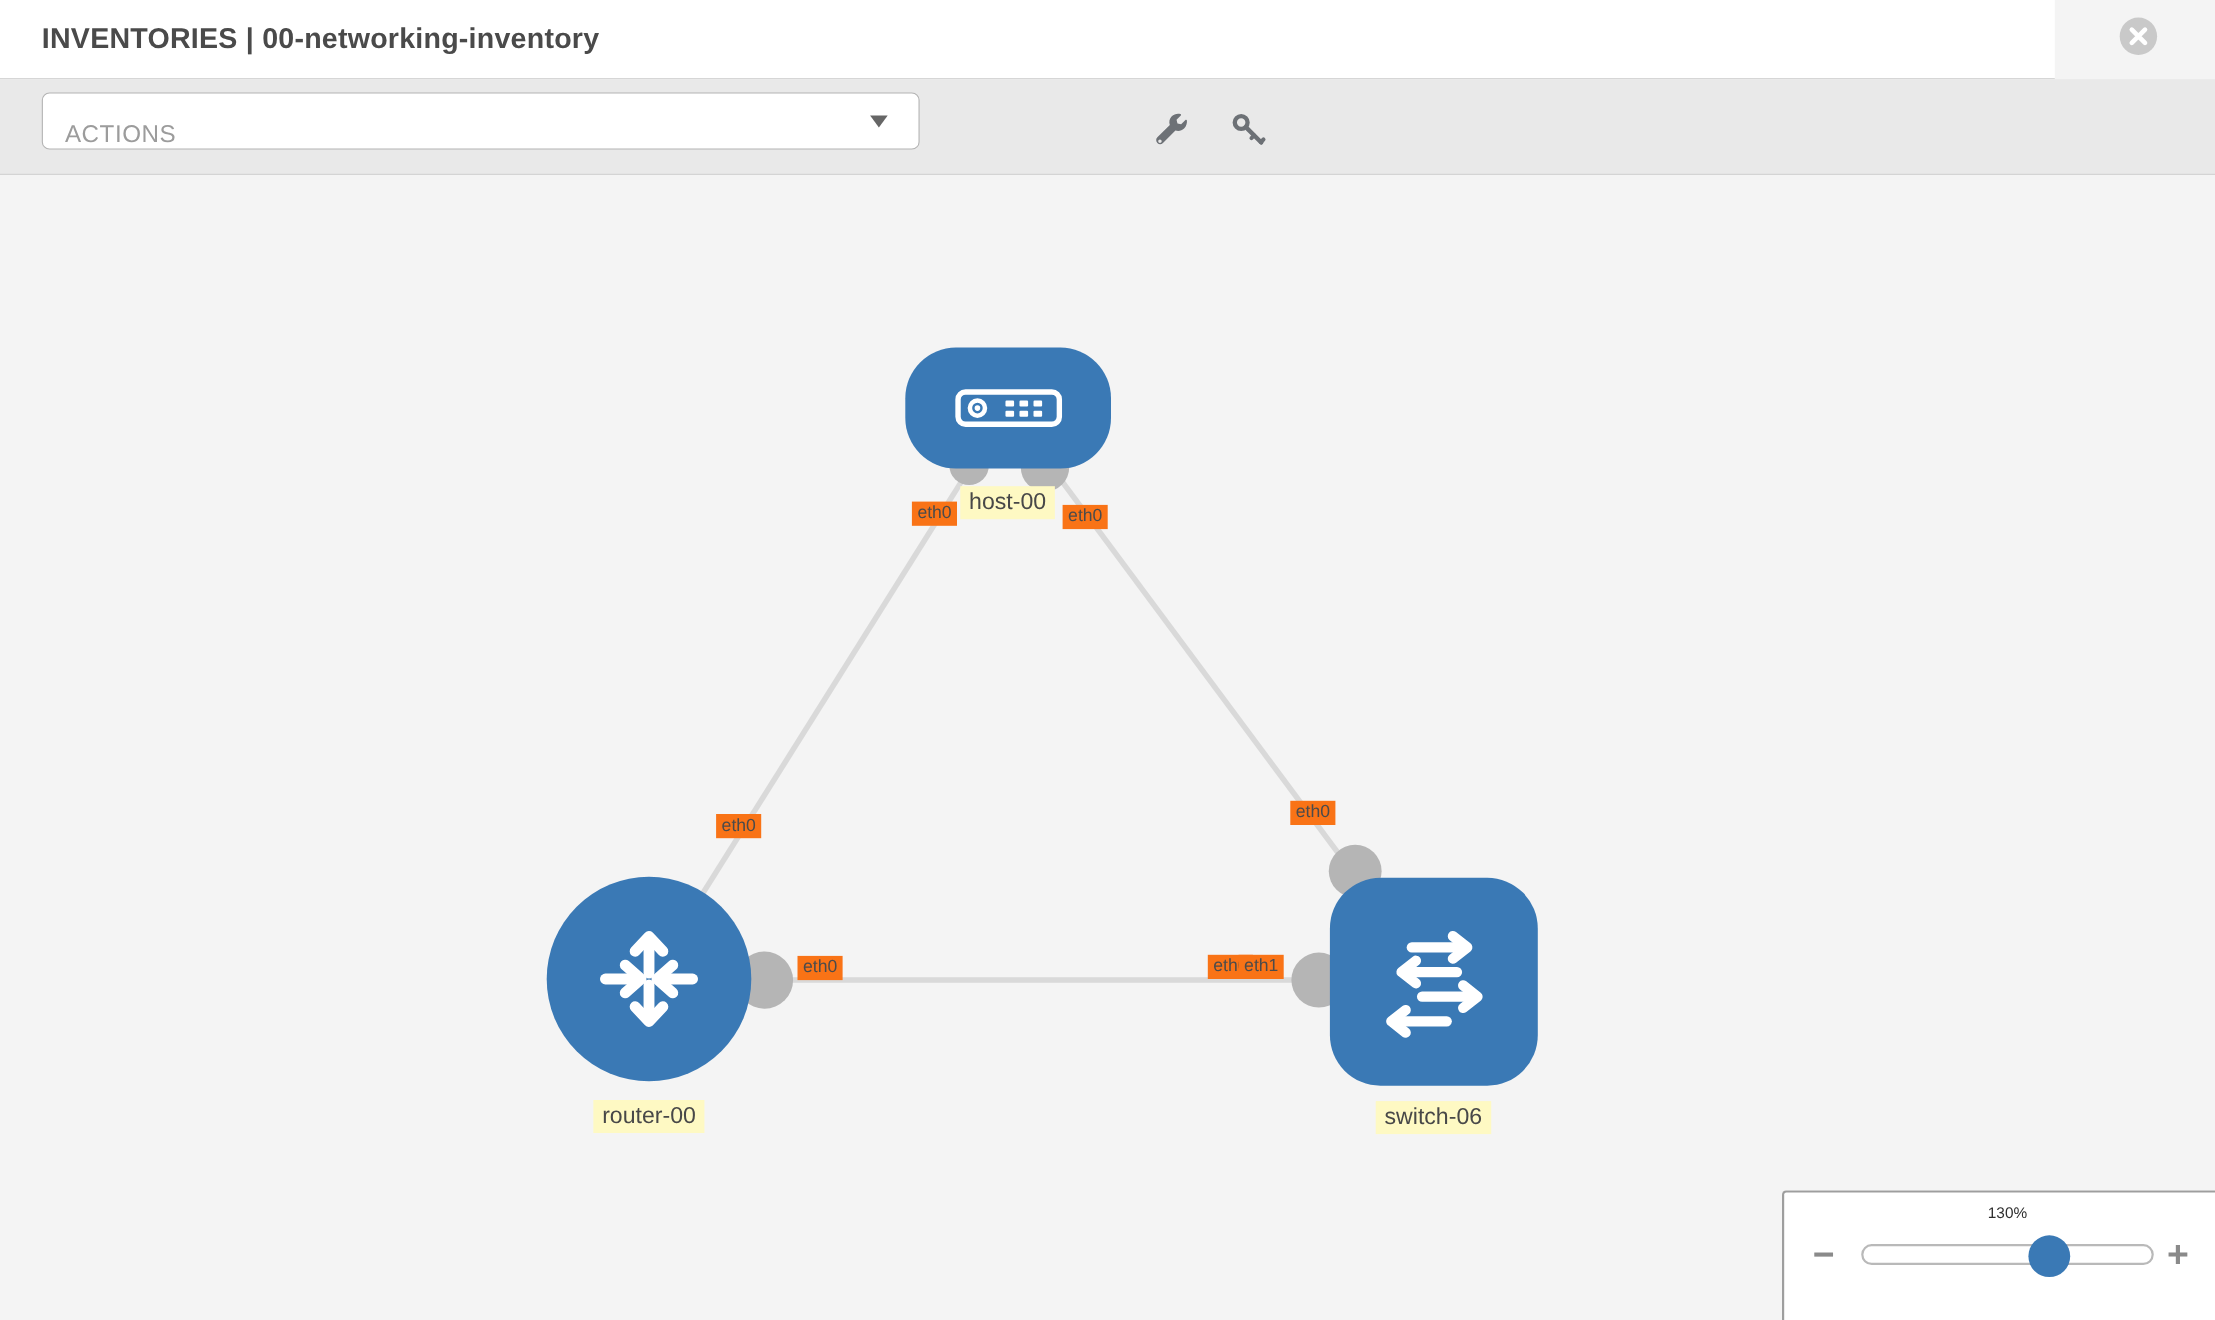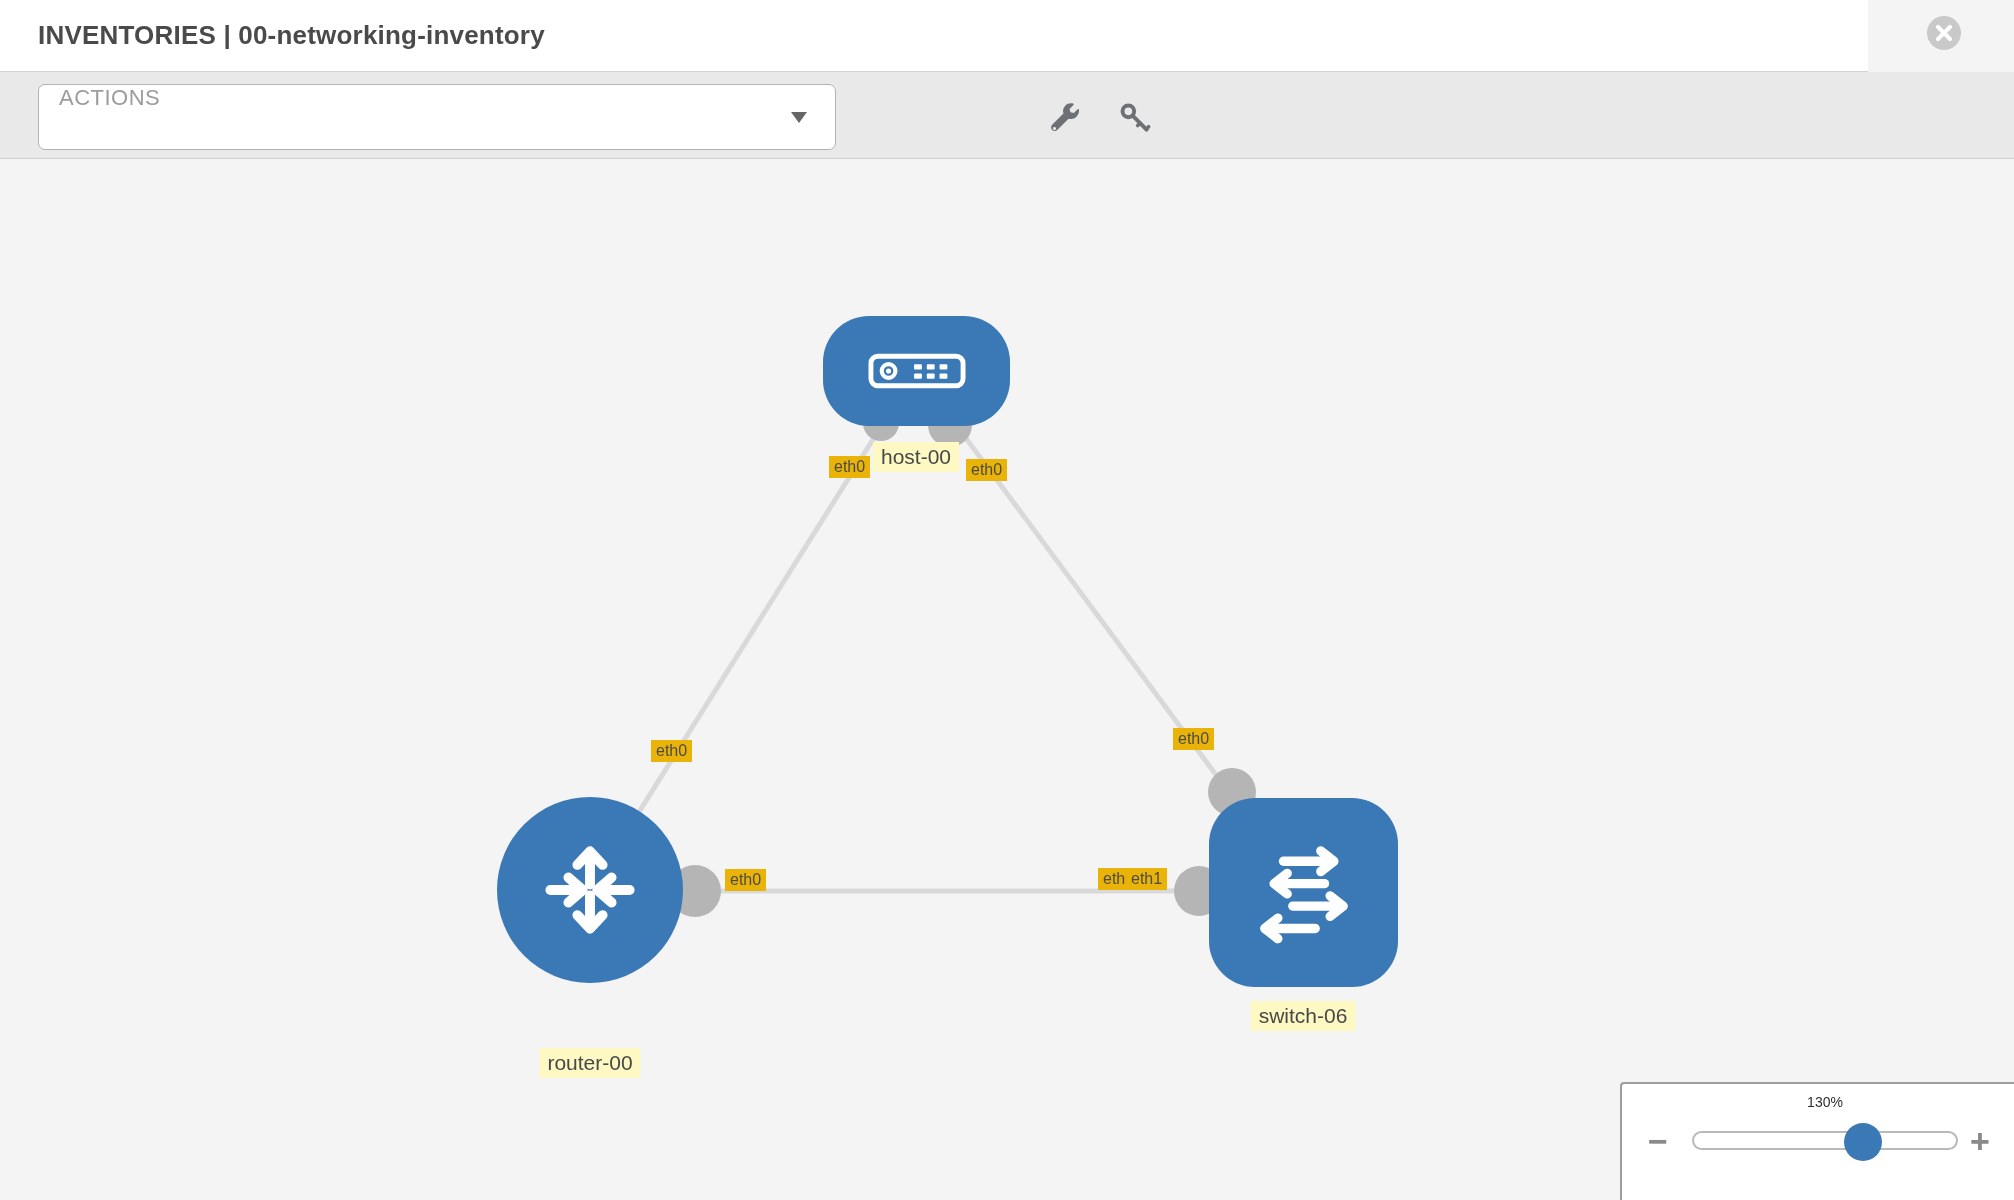--- a/index.html
+++ b/index.html
@@ -19,41 +19,41 @@
   .close-btn {
     position:absolute; left:1927px; top:16px; width:34px; height:34px; border-radius:50%;
     background:#c9c9c9; display:flex; align-items:center; justify-content:center; cursor:pointer;
   }
   
   .toolbar {
     position:absolute; left:0; top:72px; width:2014px; height:86px;
     background:#e9e9e9; border-bottom:1px solid #cfcfcf;
   }
   .select-box {
-    position:absolute; top:12px; height:66px; background:#ffffff;
+    position:absolute; top:12px; height:52px; background:#ffffff;
     border:1.5px solid #b3b3b3; border-radius:7px; box-sizing:border-box;
-    display:flex; align-items:flex-start; cursor:pointer;
+    display:flex; align-items:flex-end; cursor:pointer;
   }
   .select-box .ph {
     margin-left:20px; font-size:22px; color:#9c9c9c; letter-spacing:.5px;
   }
   .caret {
     position:absolute; right:28px; top:50%; margin-top:-5px;
     width:0; height:0; border-left:8px solid transparent; border-right:8px solid transparent;
     border-top:11px solid #666;
   }
   .tool-btn { position:absolute; top:98px; width:40px; height:40px; display:flex; align-items:center; justify-content:center; cursor:pointer; }
   
   .canvas { position:absolute; left:0; top:159px; width:2014px; height:1041px; background:#f4f4f4; }
   #links-layer { position:absolute; left:0; top:0; width:2014px; height:1200px; pointer-events:none; }
   .node { position:absolute; background:#3a79b5; display:flex; align-items:center; justify-content:center; cursor:pointer; }
   .node.rounded { border-radius:46px; }
   .node.circle  { border-radius:50%; }
   .chip {
-    position:absolute; background:#eab308; color:#4b4b4b; white-space:nowrap;
+    position:absolute; background:#f97316; color:#4b4b4b; white-space:nowrap;
     font-size:16px; line-height:1.4; padding:0 5px;
   }
   .node-label {
     position:absolute; background:#fef9c3; color:#484848; white-space:nowrap;
     font-size:21px; line-height:1.35; padding:1px 8px; transform:translateX(-50%);
   }
   
   .zoom-panel {
     position:absolute; left:1620px; top:1082px; width:400px; height:124px;
     background:#ffffff; border:2px solid #9e9e9e; border-right:none; border-bottom:none;
@@ -162,21 +162,21 @@
           <path d="M42 39 L28 50 L42 61"></path>
         <path d="M48 74 L98 74"></path>
           <path d="M88 63 L102 74 L88 85"></path>
         <path d="M72 98 L22 98"></path>
           <path d="M32 87 L18 98 L32 109"></path>
       </g>
     </svg>
   </div>
 
   <div class="node-label" style="left:916px; top:442px;">host-00</div>
-  <div class="node-label" style="left:590px; top:1000px;margin-top:48px;">router-00</div>
+  <div class="node-label" style="left:590px; top:1000px;">router-00</div>
   <div class="node-label" style="left:1303px; top:1001px;">switch-06</div>
 
   <div class="chip" style="left:829px; top:456px;">eth0</div>
   <div class="chip" style="left:651px; top:740px;">eth0</div>
   <div class="chip" style="left:966px; top:459px;">eth0</div>
   <div class="chip" style="left:1173px; top:728px;">eth0</div>
   <div class="chip" style="left:725px; top:869px;">eth0</div>
   <div class="chip" style="left:1098px; top:868px;">eth0</div>
   <div class="chip" style="left:1126px; top:868px;">eth1</div>
 

